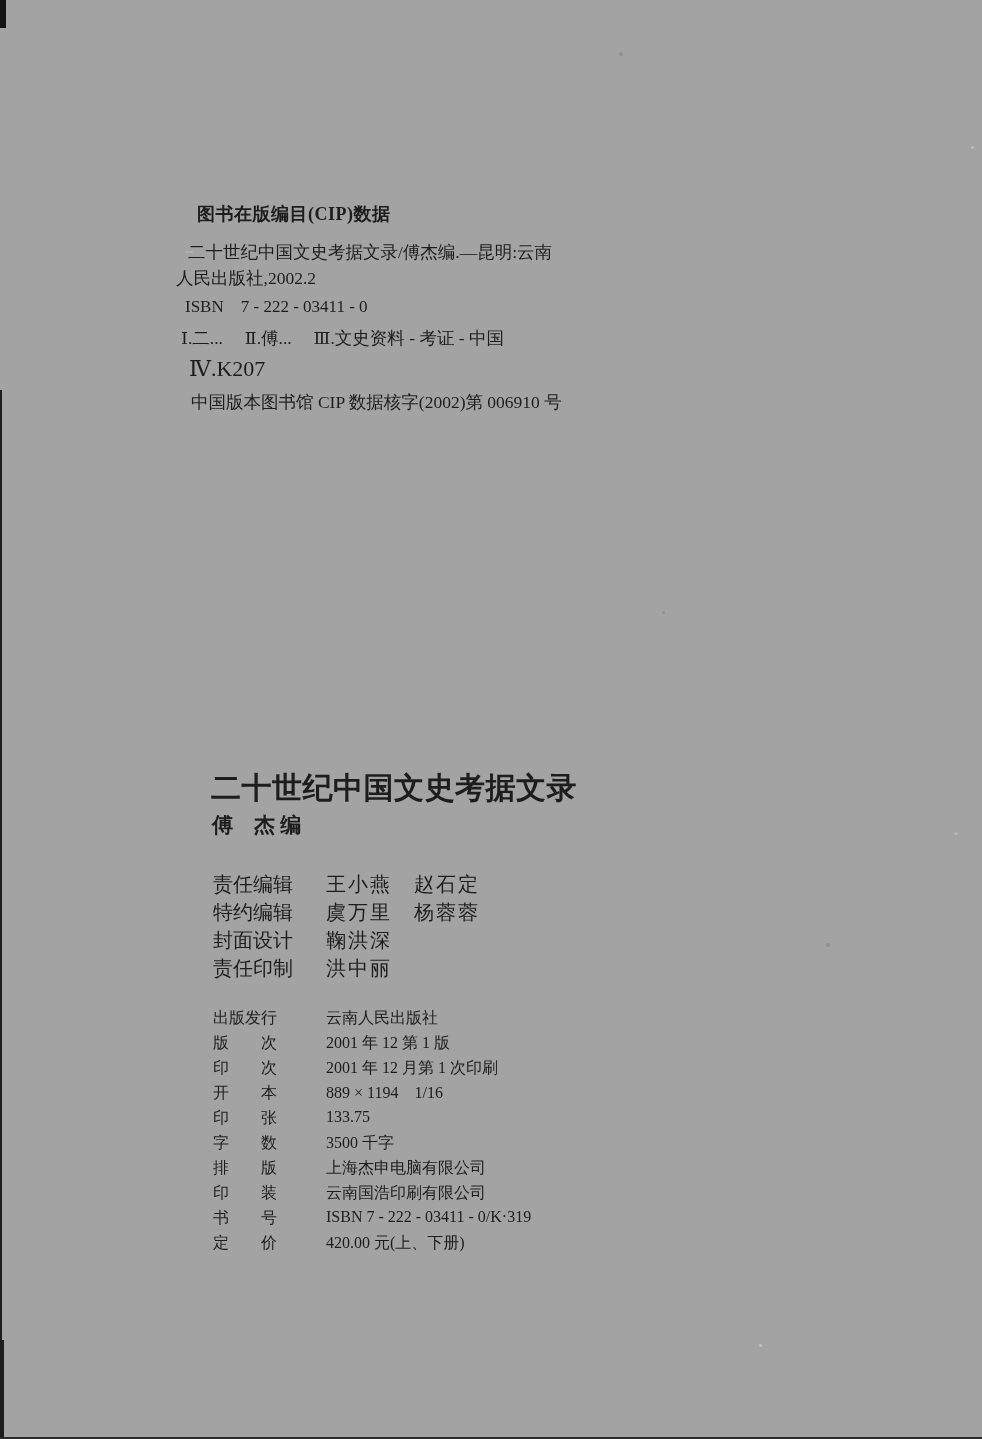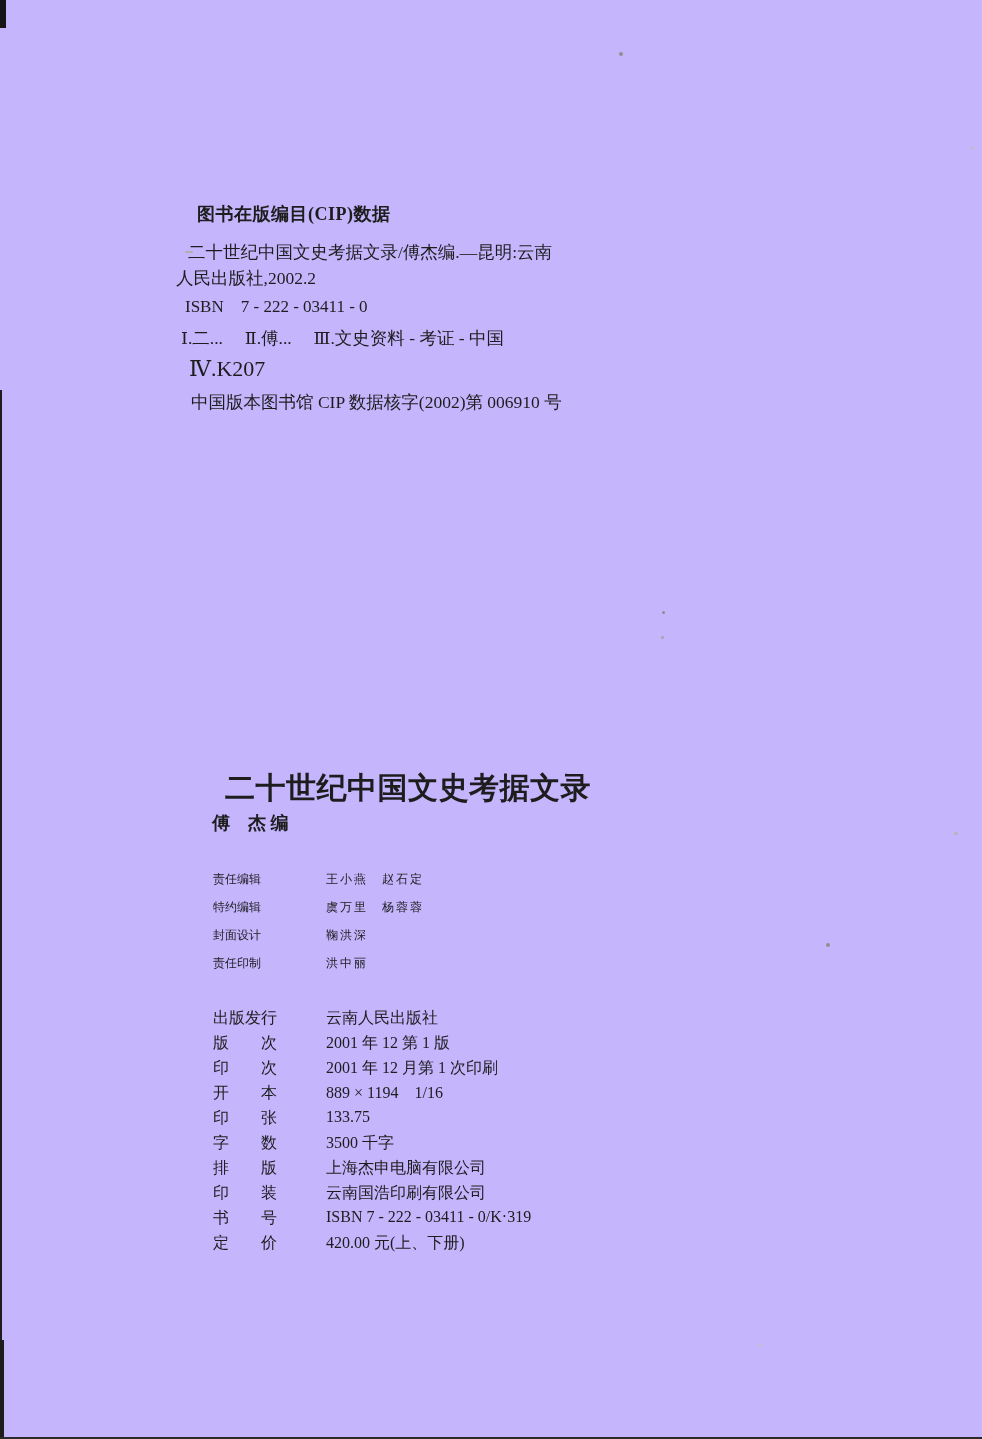--- a/index.html
+++ b/index.html
@@ -1,20 +1,20 @@
 <!DOCTYPE html>
 <html><head>
 <meta charset="utf-8">
 <style>
   html,body{margin:0;padding:0;background:#e8e8e8;}
   .page{
     position:relative;
     width:982px;height:1439px;
     margin:0 auto;
-    background:#c4b5fd;
+    background:#a3a3a3;
     overflow:hidden;
     font-family:"Liberation Serif","DejaVu Serif",serif;
     color:#1d1d1d;
   }
   
   .corner-mark{position:absolute;left:0;top:0;width:6px;height:28px;background:#151515;}
   .left-line{position:absolute;left:0;top:390px;width:2px;height:1049px;background:#1d1d1d;}
   .bottom-line{position:absolute;left:0;bottom:0;width:100%;height:2px;background:#2a2a2a;}
   .bottom-left-strip{position:absolute;left:0;top:1340px;width:4px;height:99px;background:#1d1d1d;}
   .speck{position:absolute;background:#8f8f8f;border-radius:50%;}
@@ -31,25 +31,25 @@
   .line{position:absolute;white-space:nowrap;}
   .cip-heading{left:197px;top:202px;font-size:18px;font-weight:bold;letter-spacing:.5px;}
   .cip-entry1{left:188px;top:240px;font-size:17.5px;}
   .cip-entry2{left:176px;top:266px;font-size:17.5px;}
   .cip-isbn{left:185px;top:295px;font-size:17px;}
   .cip-class1{left:181px;top:326px;font-size:17.5px;}
   .cip-class2{left:189px;top:356px;font-size:22px;}
   .cip-record{left:191px;top:390px;font-size:17.5px;}
 
   
-  .book-title{left:211px;top:768px;font-size:30px;font-weight:bold;letter-spacing:.5px;margin-left:14px;}
-  .book-editor{left:212px;top:811px;font-size:18px;font-weight:bold;}
+  .book-title{left:211px;top:768px;font-size:30px;font-weight:bold;letter-spacing:.5px;}
+  .book-editor{left:212px;top:811px;font-size:21px;font-weight:bold;}
 
   
-  .credits{position:absolute;left:213px;top:871px;font-size:12px;}
+  .credits{position:absolute;left:213px;top:871px;font-size:20px;}
   .credits .row{position:relative;height:28px;}
   .publication{position:absolute;left:213px;top:1008px;font-size:16px;}
   .publication .row{position:relative;height:25px;text-decoration:underline;}
   .lab{display:inline-block;white-space:pre;}
   .val{position:absolute;left:77px;white-space:pre;margin-left:36px;}
   .credits .val{letter-spacing:2px;}
 </style>
 </head>
 <body>
 

